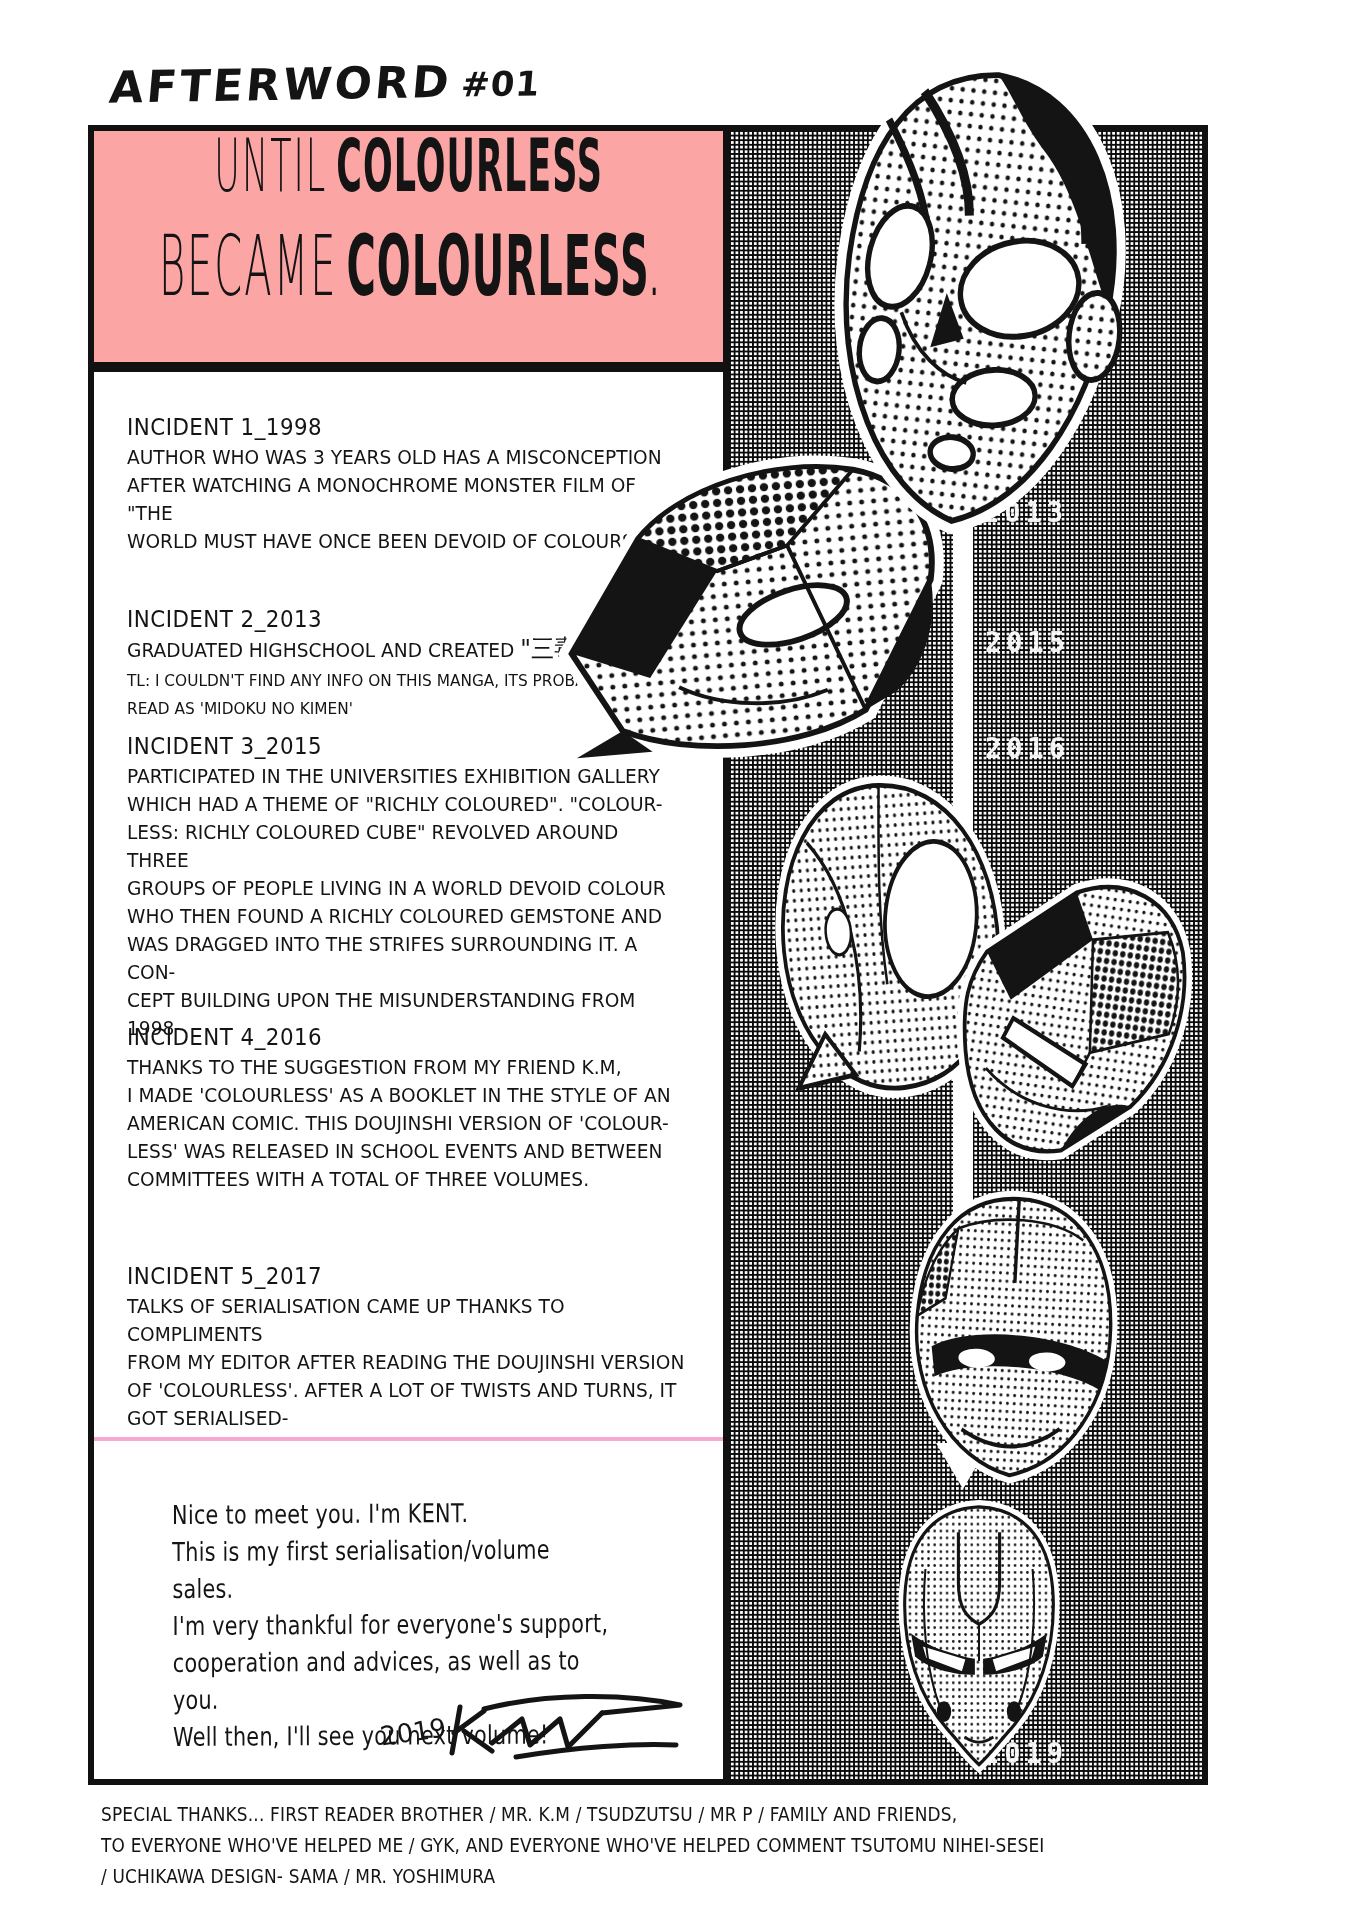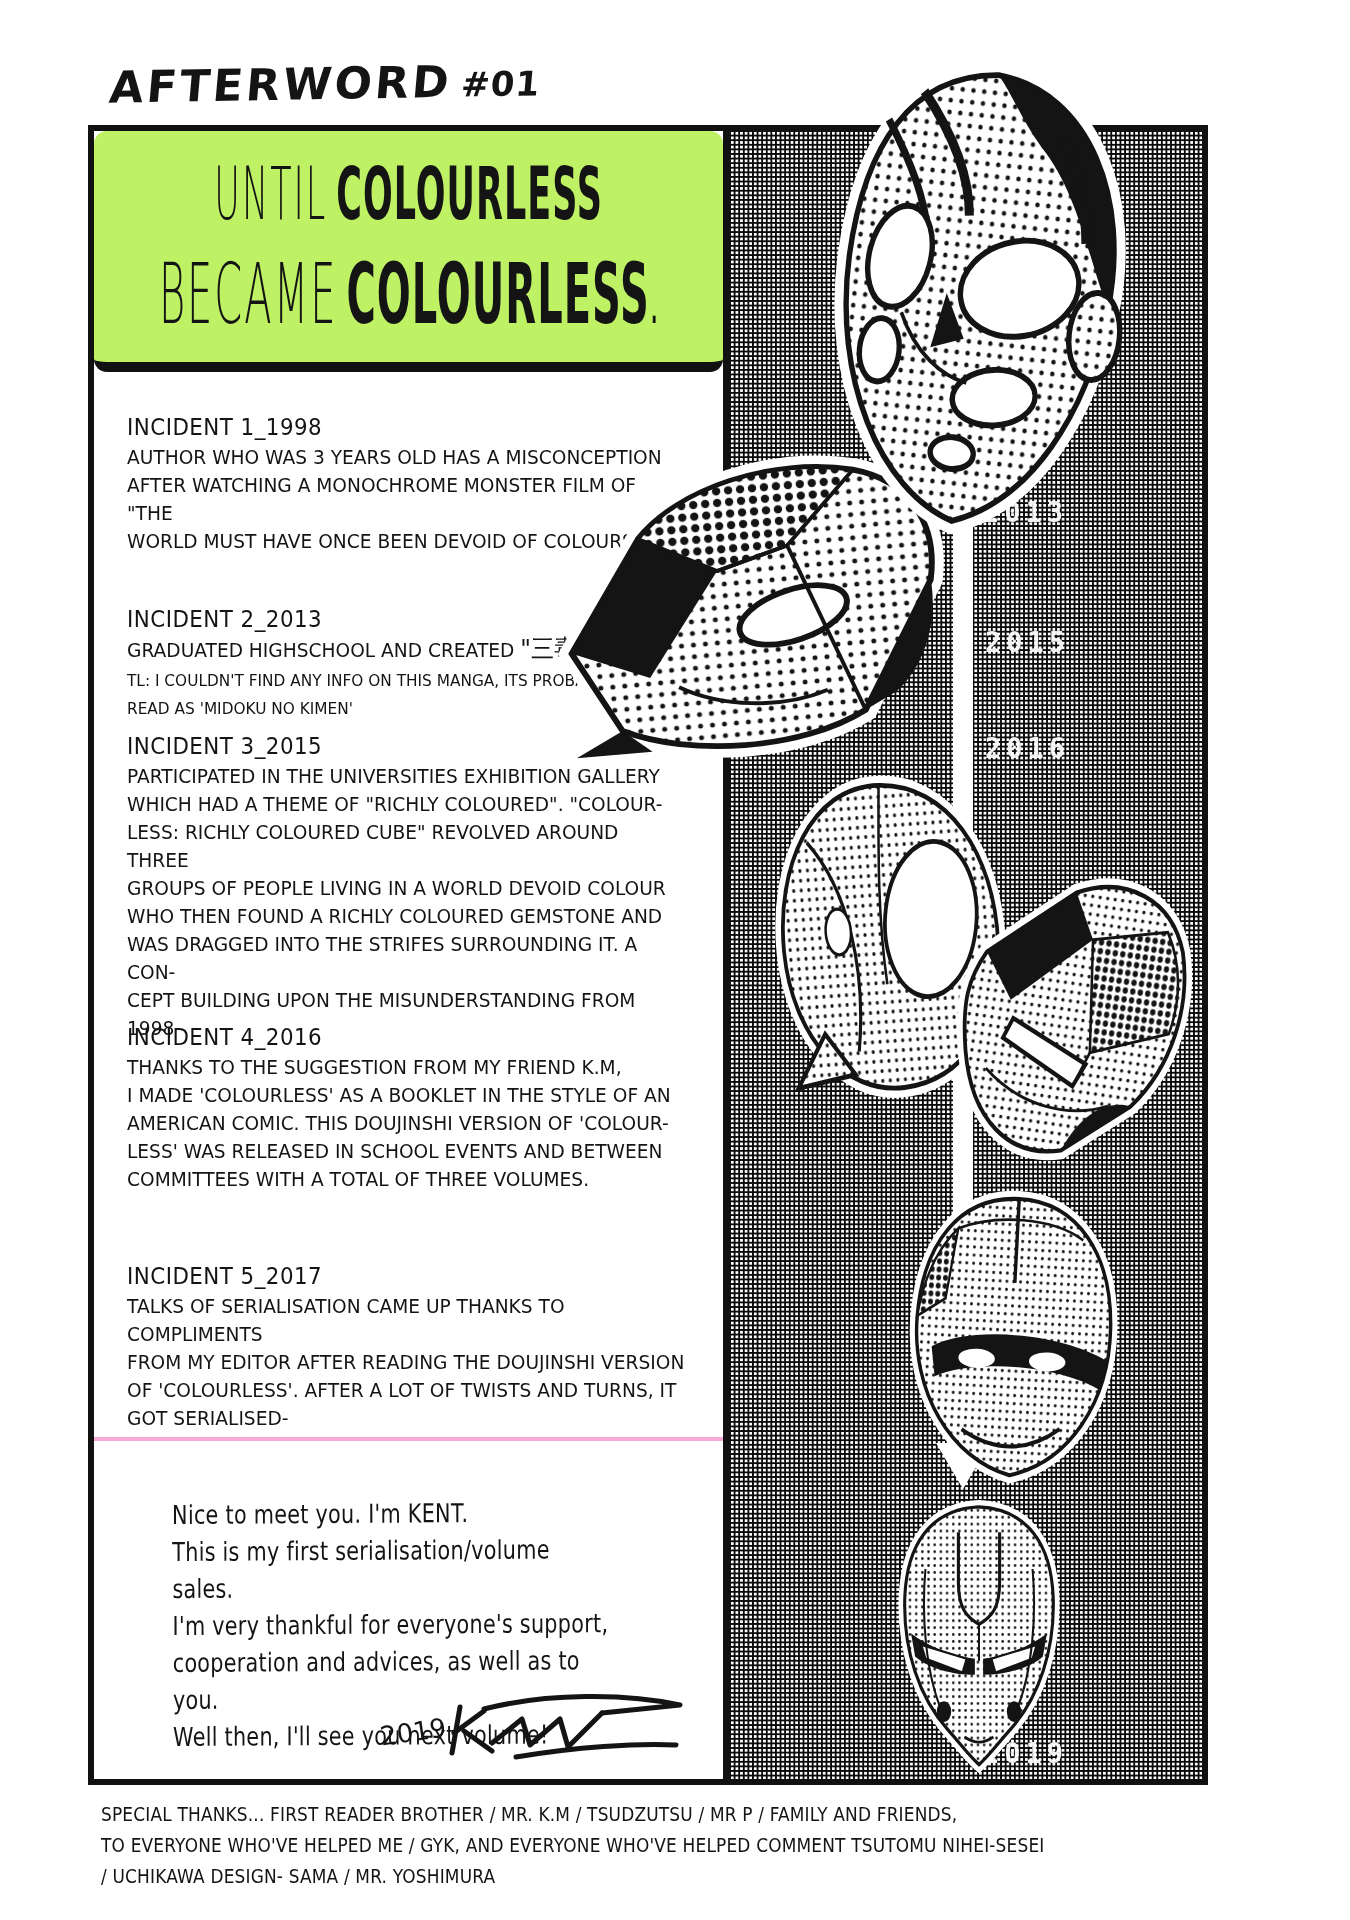--- a/index.html
+++ b/index.html
@@ -17,23 +17,23 @@
          border:6px solid #111;box-sizing:border-box;z-index:3;pointer-events:none;}
 
   
   .dark-panel{position:absolute;left:723px;top:131px;width:479px;height:1648px;
               box-sizing:border-box;border-left:7px solid #111;
               background-color:#0a0a0a;
               background-image:radial-gradient(circle,#ffffff 1.55px,transparent 1.8px);
               background-size:4.6px 4.6px;z-index:1;}
 
   
-  .title-box{position:absolute;left:94px;top:131px;width:629px;height:241px;background:#bef264;
+  .title-box{position:absolute;left:94px;top:131px;width:629px;height:241px;background:#fca5a5;
              border-bottom:10px solid #111;box-sizing:border-box;z-index:4;
-             display:flex;flex-direction:column;justify-content:center;align-items:center;border-radius:13px;}
+             display:flex;flex-direction:column;align-items:center;}
   .t-line{white-space:nowrap;line-height:1;}
   .t-line1{font-size:70px;transform:scaleX(0.5) scaleY(1.04);margin-bottom:26px;}
   .t-line2{font-size:80px;transform:scaleX(0.5) scaleY(1.04);}
   .t-light{font-weight:100;letter-spacing:4px;margin-right:18px;}
   .t-bold{font-weight:800;letter-spacing:2px;}
   .t-period{font-weight:400;font-size:0.7em;}
 
   
   .incident{position:absolute;left:127px;width:600px;z-index:4;
             transform:scaleX(0.93);transform-origin:left top;}

